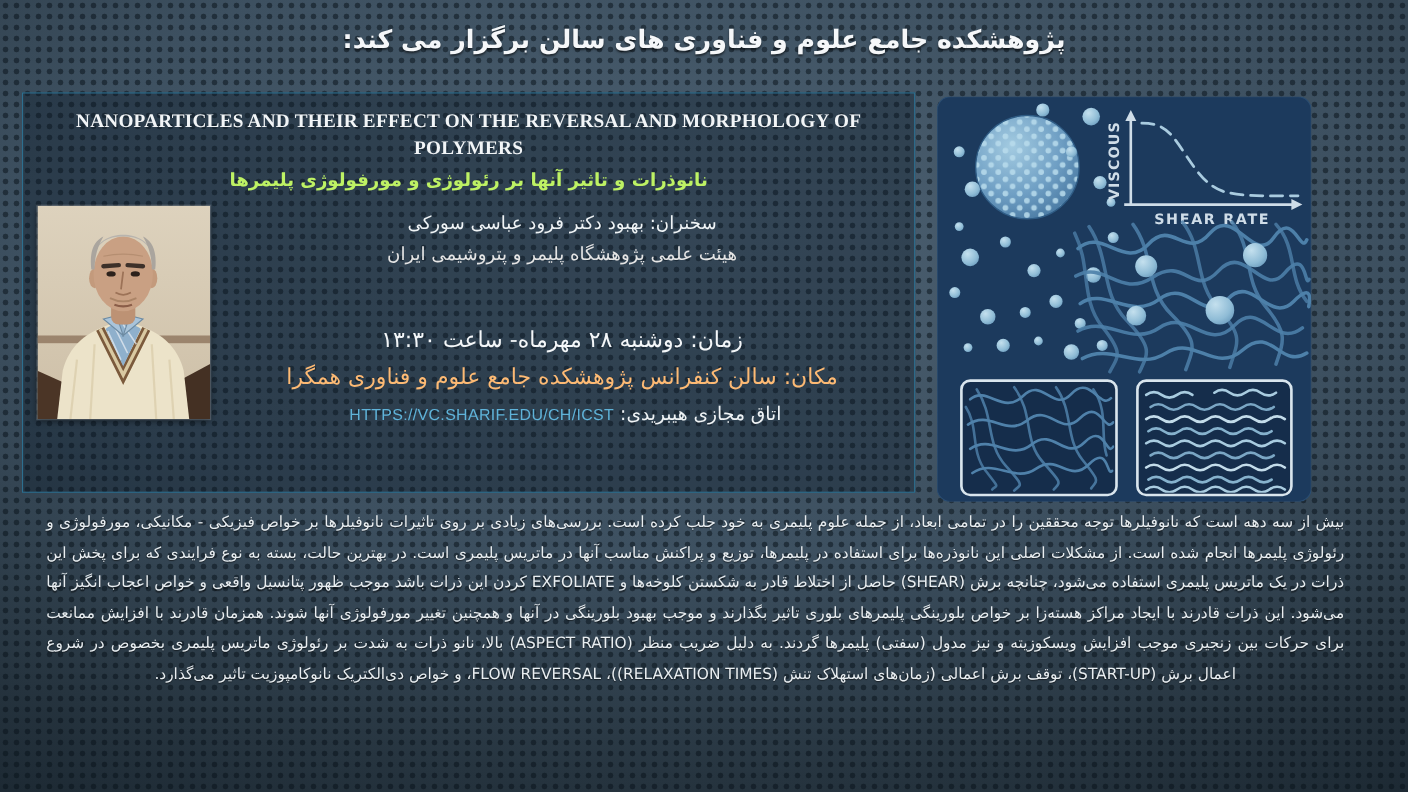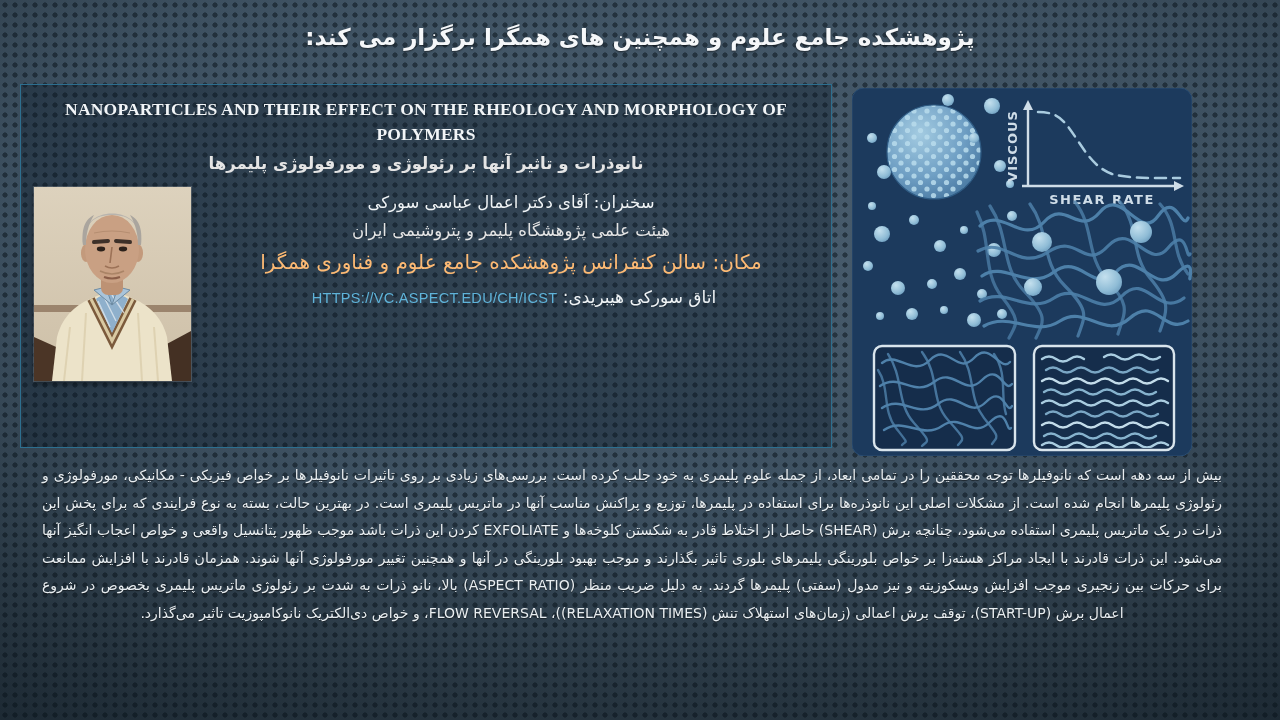--- a/index.html
+++ b/index.html
@@ -26,21 +26,21 @@
     border:1px solid #2d6f8f;
     background:rgba(10,26,38,.36);
   }
   .card-heading{ padding-top:12px; text-align:center; }
   .title-en{
     font-family:"Liberation Serif","DejaVu Serif",serif;
     font-weight:700; font-size:17.5px; line-height:1.45; letter-spacing:.2px;
     color:#f2f5f7; width:96%; margin:0 auto;
   }
   .title-fa{
-    direction:rtl; font-weight:700; font-size:16.5px; margin-top:6px; color:#e5e5e5;
+    direction:rtl; font-weight:700; font-size:16.5px; margin-top:6px; color:#bef264;
   }
   .photo-wrap{
     position:absolute; left:13px; top:102px; width:157px; height:194px;
     box-shadow:0 0 0 1px rgba(255,255,255,.18), 0 2px 6px rgba(0,0,0,.5);
   }
   .info-col{
     position:absolute; left:178px; right:8px; top:108px;
     text-align:center; direction:rtl;
   }
   .speaker-1{ font-size:16.5px; color:#f0f4f6; }
@@ -60,25 +60,25 @@
   .abstract{
     position:absolute; left:42px; right:58px; top:462px;
     direction:rtl; text-align:justify; text-align-last:center;
     font-size:14px; line-height:27.6px; color:#e9eef1;
     text-shadow:0 1px 1px rgba(0,0,0,.5);
   }
 </style>
 </head>
 <body>
 
-<div class="page-title">پژوهشکده جامع علوم و همچنین های همگرا برگزار می کند:</div>
+<div class="page-title">پژوهشکده جامع علوم و فناوری های سالن برگزار می کند:</div>
 
 <div class="card">
   <div class="card-heading">
-    <div class="title-en">NANOPARTICLES AND THEIR EFFECT ON THE RHEOLOGY AND MORPHOLOGY OF POLYMERS</div>
+    <div class="title-en">NANOPARTICLES AND THEIR EFFECT ON THE REVERSAL AND MORPHOLOGY OF POLYMERS</div>
     <div class="title-fa">نانوذرات و تاثیر آنها بر رئولوژی و مورفولوژی پلیمرها</div>
   </div>
 
   <div class="photo-wrap">
     <svg width="157" height="194" viewBox="0 0 157 194">
       <defs>
         <linearGradient id="wall" x1="0" y1="0" x2="0" y2="1">
           <stop offset="0" stop-color="#ddd2bd"></stop>
             <stop offset="1" stop-color="#cdbfa7"></stop>
         </linearGradient>
@@ -113,26 +113,27 @@
       <path d="M82,54 L96,55" stroke="#3d3029" stroke-width="4" stroke-linecap="round"></path>
       <ellipse cx="67" cy="62" rx="4.2" ry="2.4" fill="#2c211b"></ellipse>
       <ellipse cx="89" cy="62" rx="4.2" ry="2.4" fill="#2c211b"></ellipse>
       <path d="M78,60 L76,76 M71,79 Q78,83 85,79" stroke="#9c7257" stroke-width="1.6" fill="none"></path>
       <path d="M66,84 Q78,90 90,84" stroke="#a37d5f" stroke-width="1.6" fill="none" opacity=".8"></path>
       <path d="M70,90 Q78,93 86,90" stroke="#8a5d48" stroke-width="2" fill="none"></path>
     </svg>
   </div>
 
   <div class="info-col">
-    <div class="speaker-1">سخنران: آقای دکتر اعمال عباسی سورکی</div>
+    <div class="speaker-1">سخنران: بهبود دکتر فرود عباسی سورکی</div>
     <div class="speaker-2">هیئت علمی پژوهشگاه پلیمر و پتروشیمی ایران</div>
+    <div class="meta-time">زمان: دوشنبه ۲۸ مهرماه- ساعت ۱۳:۳۰</div>
     <div class="meta-loc">مکان: سالن کنفرانس پژوهشکده جامع علوم و فناوری همگرا</div>
     <div class="vc-row">
-      <span class="vc-label">اتاق سورکی هیبریدی:</span>
-      <a class="vc-link">HTTPS://VC.ASPECT.EDU/CH/ICST</a>
+      <span class="vc-label">اتاق مجازی هیبریدی:</span>
+      <a class="vc-link">HTTPS://VC.SHARIF.EDU/CH/ICST</a>
     </div>
   </div>
 </div>
 
 <div class="illus">
 <svg width="340" height="368" viewBox="0 0 340 368">
   <defs>
     <radialGradient id="sph" cx="0.35" cy="0.3" r="0.85">
       <stop offset="0" stop-color="#a3cbe1"></stop>
           <stop offset=".55" stop-color="#6f9fc4"></stop>

